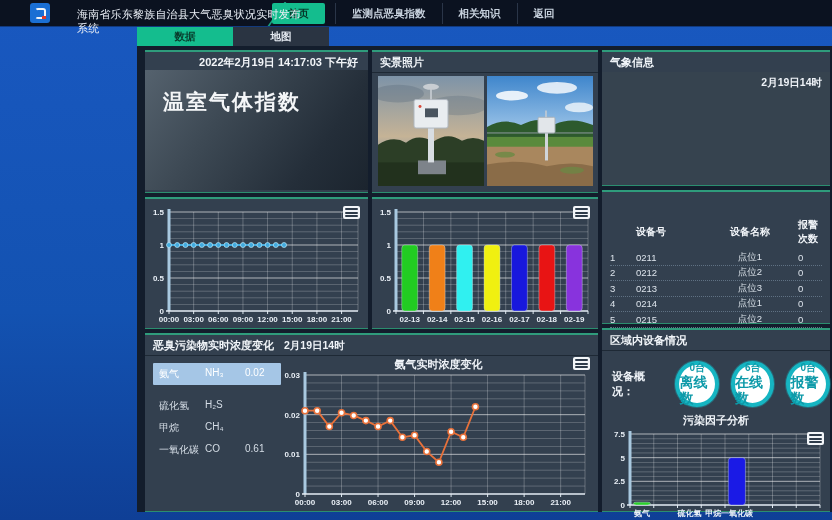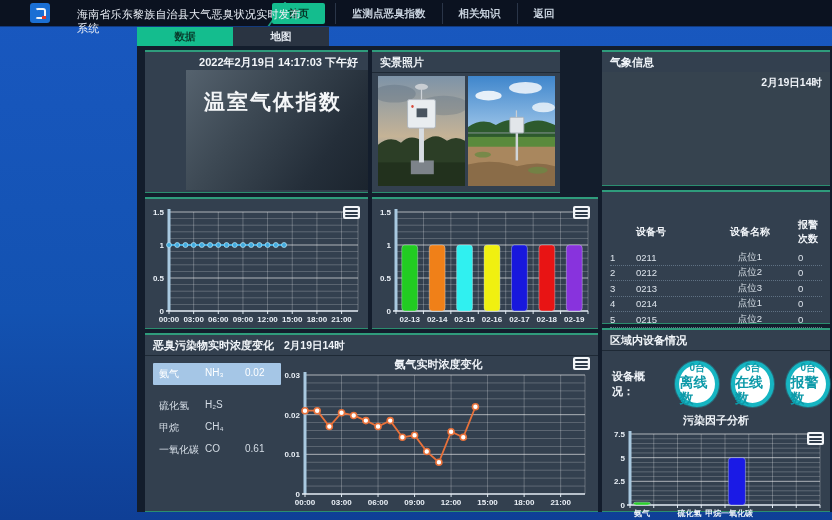--- a/index.html
+++ b/index.html
@@ -34,21 +34,21 @@
   
   .content { position:absolute; left:137px; top:46px; width:695px; height:466px; background:#131d2c; }
   .panel { position:absolute; background:#33404f; border-top:2px solid #2f9c7c; border-bottom:1px solid #2b8e6f; }
   .panel-header { font-size:11px; font-weight:bold; color:#f0f4f8; padding:3px 8px 2px;
     border-bottom:1px solid rgba(12,22,32,0.55); display:flex; align-items:baseline; gap:10px; }
   .panel-header .hdr-time { font-weight:bold; font-size:10.5px; color:#eef2f7; }
 
   
   .clock-line { font-size:11px; font-weight:bold; color:#f2f5f9; text-align:right; padding:3px 10px 2px; }
   .greenhouse-box { position:absolute; left:0px; right:0px; top:18px; bottom:2px;
-    background:linear-gradient(125deg,#55626e 0%,#3d4954 35%,#242e39 75%,#1b242e 100%);margin-left:41px; }
+    background:linear-gradient(125deg,#55626e 0%,#3d4954 35%,#242e39 75%,#1b242e 100%); }
   .greenhouse-title { font-size:21px; font-weight:bold; color:#f4f6f8; letter-spacing:2px; padding:18px 0 0 18px; }
 
   
   .photo-row { position:absolute; left:6px; right:5px; top:24px; bottom:6px; display:flex; gap:3px; }
   .photo { flex:1; overflow:hidden; }
   .photo svg { width:100%; height:100%; display:block; }
 
   
   .weather-body { position:absolute; left:0; right:0; top:20px; bottom:0; background:#36434f; }
   .weather-time { font-size:10.5px; font-weight:bold; color:#eef2f7; text-align:right; padding:4px 8px; }
@@ -114,21 +114,21 @@
 
 <div class="content"></div>
 
 <div class="panel" style="left:145px; top:50px; width:223px; height:143px;">
   <div class="clock-line">2022年2月19日  14:17:03 下午好</div>
   <div class="greenhouse-box">
     <div class="greenhouse-title">温室气体指数</div>
   </div>
 </div>
 
-<div class="panel" style="left:372px; top:50px; width:188px; height:143px;">
+<div class="panel" style="left:372px; top:50px; width:226px; height:143px;">
   <div class="panel-header">
       <span>实景照片</span>
     </div>
   <div class="photo-row">
     <div class="photo">
       <svg viewBox="0 0 106 112" preserveAspectRatio="none">
         <defs>
             <linearGradient id="sky1" x1="0" y1="0" x2="0" y2="1">
           <stop offset="0" stop-color="#7d93a8"></stop>
               <stop offset="0.55" stop-color="#c5b396"></stop>

